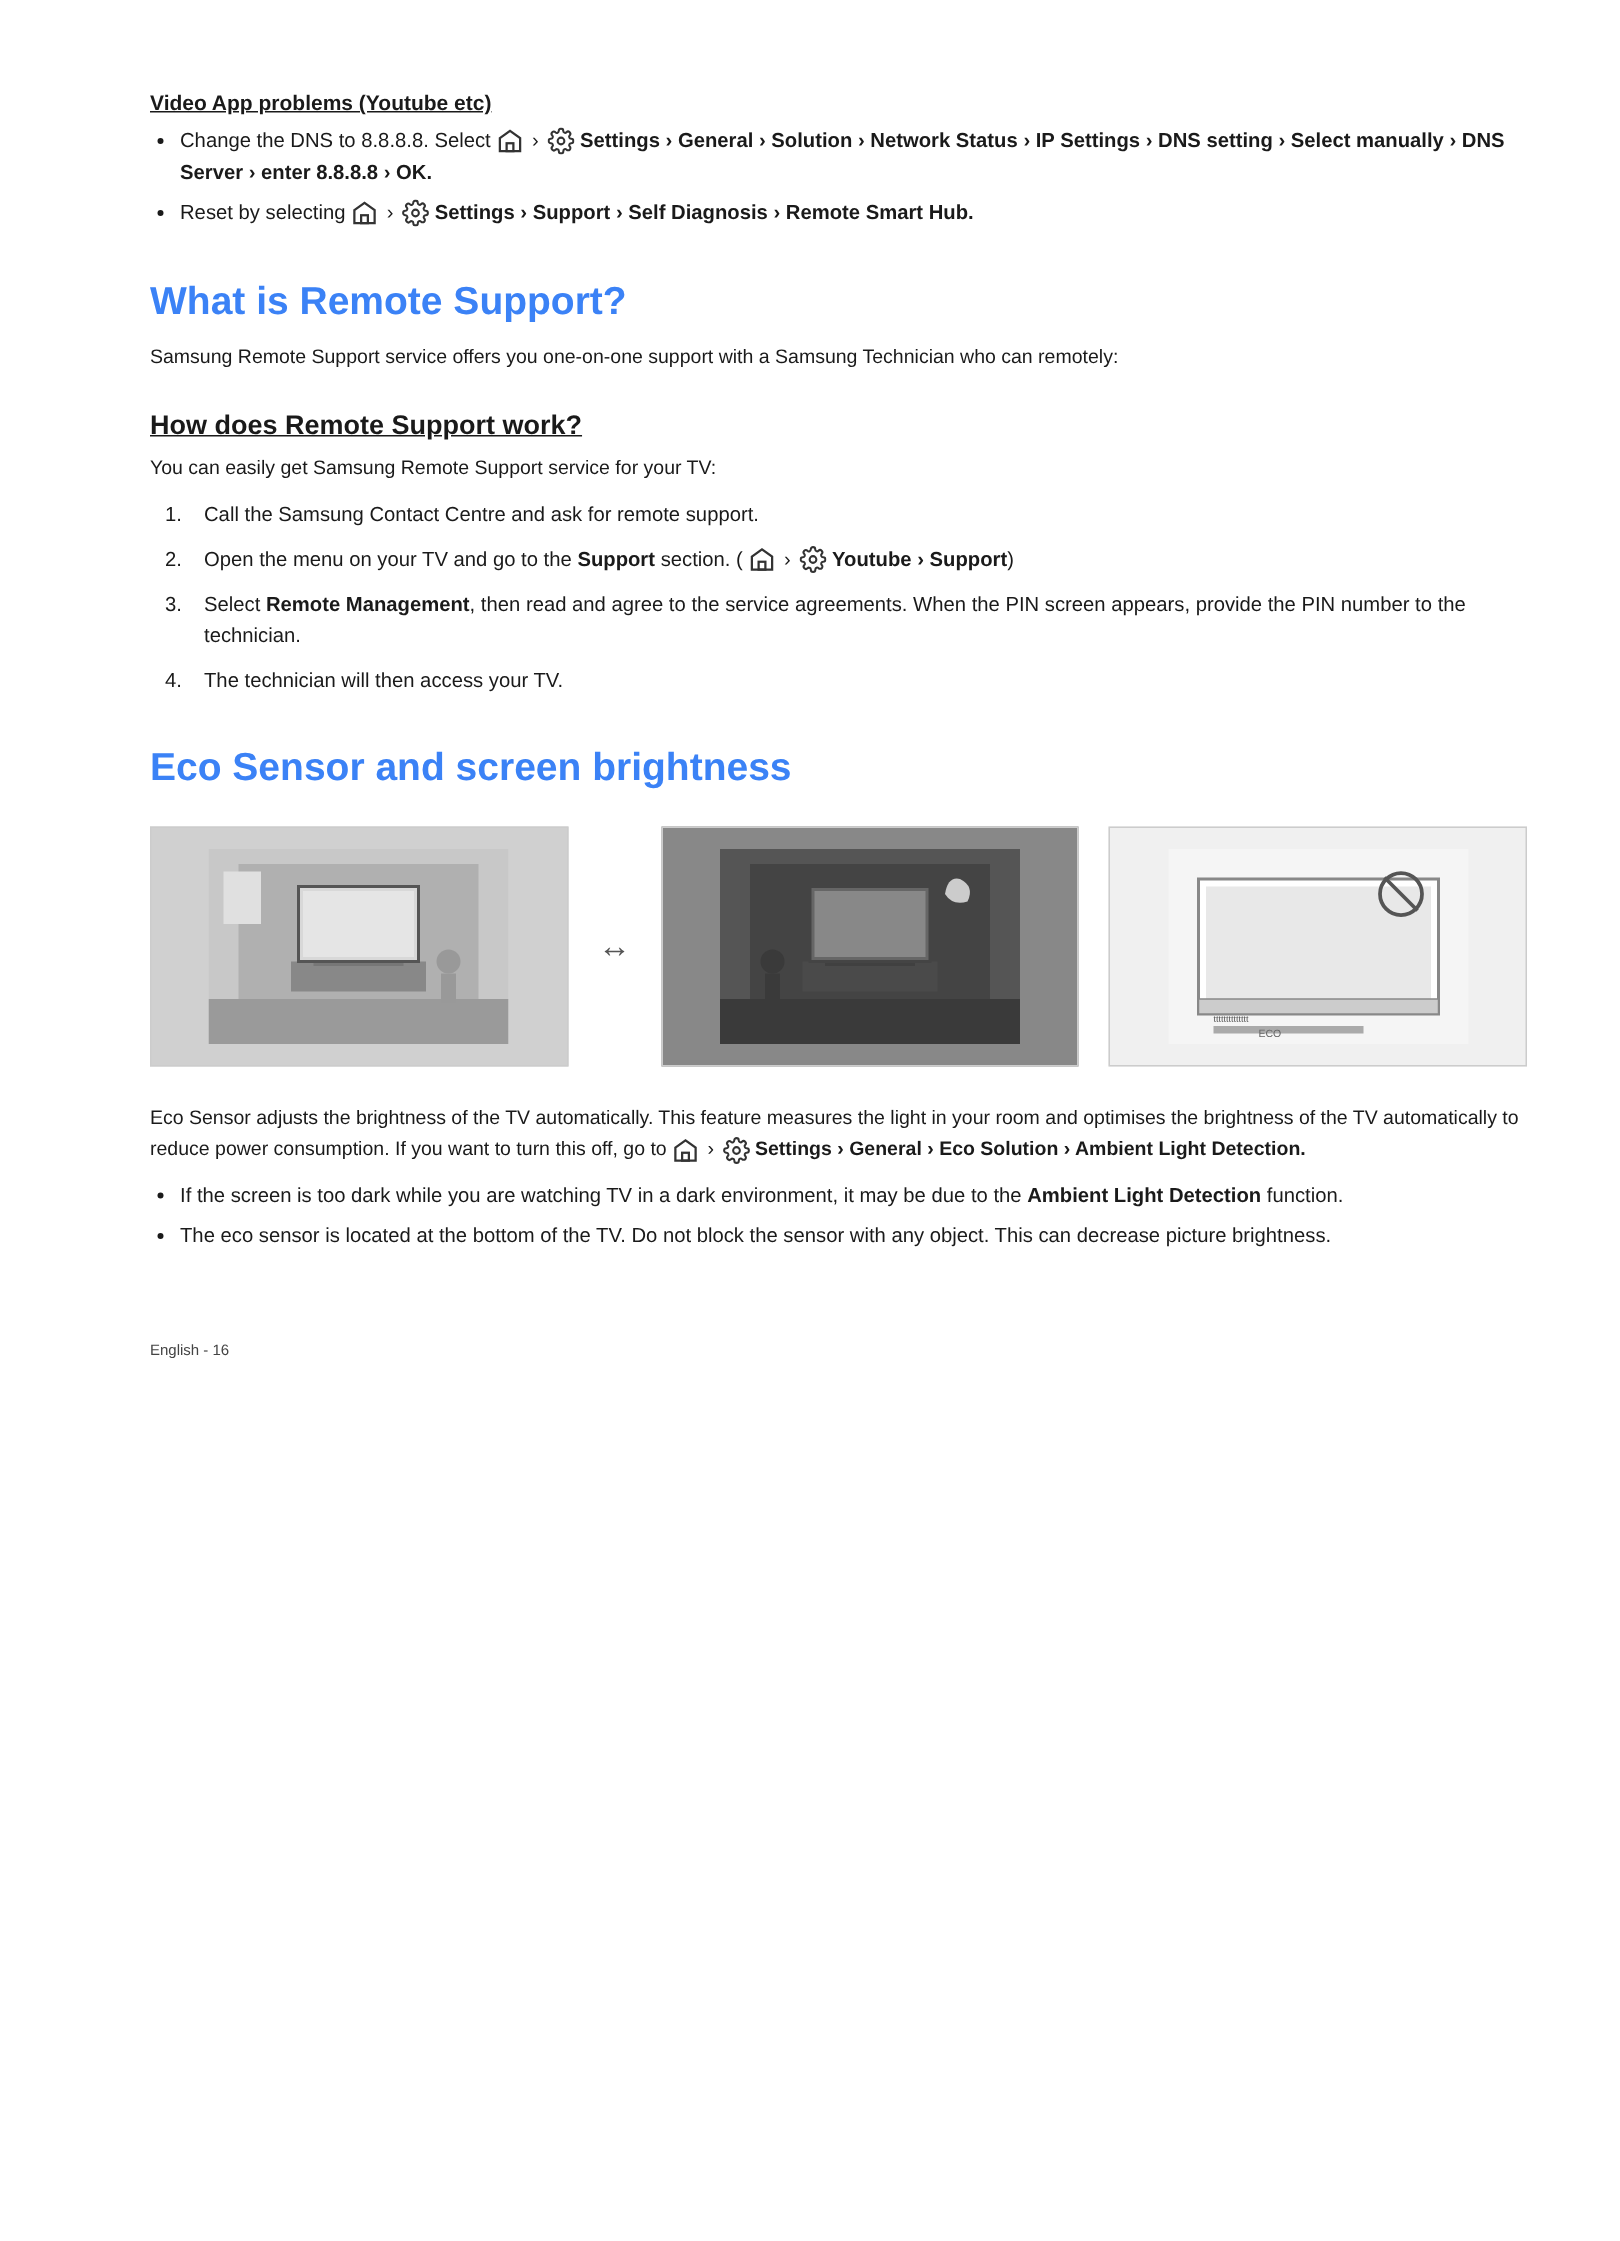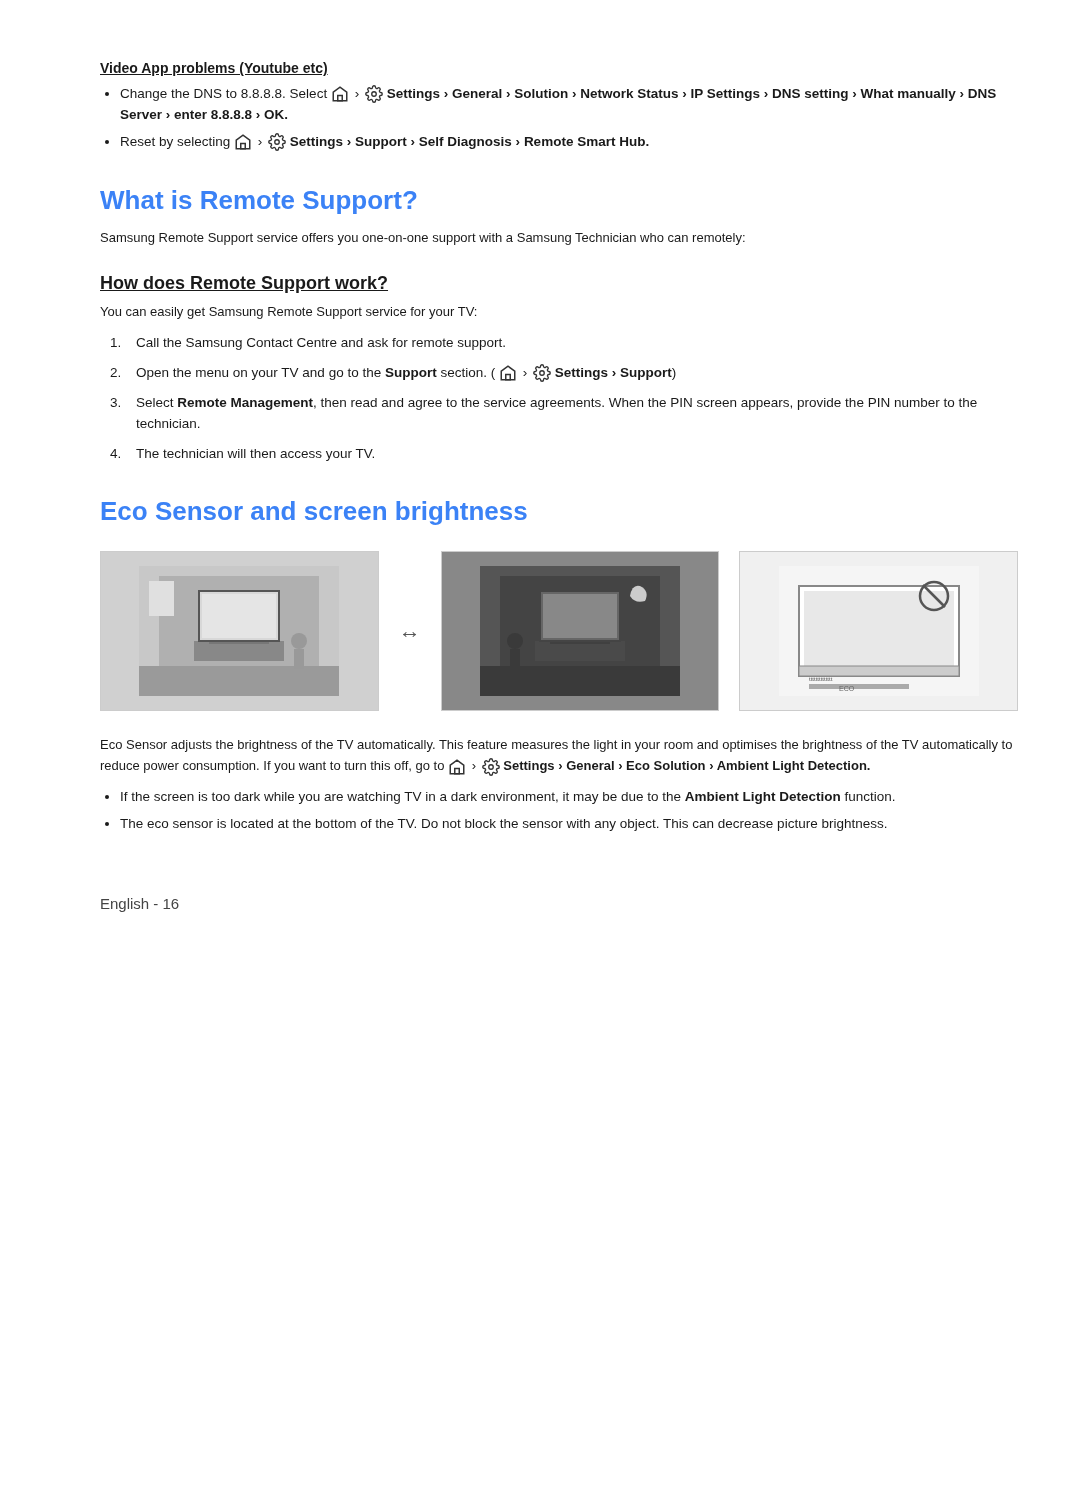--- a/index.html
+++ b/index.html
@@ -127,21 +127,21 @@
     }
 
     .arrow-icon {
       font-size: 22px;
       color: #555;
       flex-shrink: 0;
     }
 
     .footer {
       margin-top: 60px;
-      font-size: 15px;
+      font-size: 10px;
       color: #444;
     }
 
     
     svg.home-svg {
       width: 18px;
       height: 18px;
       vertical-align: middle;
       display: inline-block;
     }
@@ -173,21 +173,21 @@
         <svg class="home-svg" viewBox="0 0 24 24" fill="none" stroke="#333" stroke-width="2">
           <path d="M3 9.5L12 3l9 6.5V21H3z"></path>
           <rect x="9" y="14" width="6" height="7"></rect>
         </svg>
         <span class="chevron"> › </span>
         
         <svg class="gear-svg" viewBox="0 0 24 24" fill="none" stroke="#333" stroke-width="1.8">
           <circle cx="12" cy="12" r="3"></circle>
           <path d="M19.4 15a1.65 1.65 0 00.33 1.82l.06.06a2 2 0 010 2.83 2 2 0 01-2.83 0l-.06-.06a1.65 1.65 0 00-1.82-.33 1.65 1.65 0 00-1 1.51V21a2 2 0 01-4 0v-.09A1.65 1.65 0 009 19.4a1.65 1.65 0 00-1.82.33l-.06.06a2 2 0 01-2.83-2.83l.06-.06A1.65 1.65 0 004.68 15a1.65 1.65 0 00-1.51-1H3a2 2 0 010-4h.09A1.65 1.65 0 004.6 9a1.65 1.65 0 00-.33-1.82l-.06-.06a2 2 0 012.83-2.83l.06.06A1.65 1.65 0 009 4.68a1.65 1.65 0 001-1.51V3a2 2 0 014 0v.09a1.65 1.65 0 001 1.51 1.65 1.65 0 001.82-.33l.06-.06a2 2 0 012.83 2.83l-.06.06A1.65 1.65 0 0019.4 9a1.65 1.65 0 001.51 1H21a2 2 0 010 4h-.09a1.65 1.65 0 00-1.51 1z"></path>
         </svg>
-        <span class="bold"> Settings › General › <span class="bold">Solution</span> › <span class="bold">Network Status</span> › IP Settings › DNS setting › <span class="bold">What manually</span> › DNS Server › enter 8.8.8.8 › OK.</span>
+        <span class="bold"> Settings › General › <span class="bold">Solution</span> › <span class="bold">Network Status</span> › IP Settings › DNS setting › <span class="bold">Select manually</span> › DNS Server › enter 8.8.8.8 › OK.</span>
       </li>
       <li>
         <span>Reset by selecting</span>
         
         <svg class="home-svg" viewBox="0 0 24 24" fill="none" stroke="#333" stroke-width="2">
           <path d="M3 9.5L12 3l9 6.5V21H3z"></path>
           <rect x="9" y="14" width="6" height="7"></rect>
         </svg>
         <span class="chevron"> › </span>
         
@@ -216,21 +216,21 @@
         <span>Open the menu on your TV and go to the <span class="bold">Support</span> section. (
           <svg class="home-svg" viewBox="0 0 24 24" fill="none" stroke="#333" stroke-width="2">
             <path d="M3 9.5L12 3l9 6.5V21H3z"></path>
             <rect x="9" y="14" width="6" height="7"></rect>
           </svg>
           <span class="chevron"> › </span>
           <svg class="gear-svg" viewBox="0 0 24 24" fill="none" stroke="#333" stroke-width="1.8">
             <circle cx="12" cy="12" r="3"></circle>
             <path d="M19.4 15a1.65 1.65 0 00.33 1.82l.06.06a2 2 0 010 2.83 2 2 0 01-2.83 0l-.06-.06a1.65 1.65 0 00-1.82-.33 1.65 1.65 0 00-1 1.51V21a2 2 0 01-4 0v-.09A1.65 1.65 0 009 19.4a1.65 1.65 0 00-1.82.33l-.06.06a2 2 0 01-2.83-2.83l.06-.06A1.65 1.65 0 004.68 15a1.65 1.65 0 00-1.51-1H3a2 2 0 010-4h.09A1.65 1.65 0 004.6 9a1.65 1.65 0 00-.33-1.82l-.06-.06a2 2 0 012.83-2.83l.06.06A1.65 1.65 0 009 4.68a1.65 1.65 0 001-1.51V3a2 2 0 014 0v.09a1.65 1.65 0 001 1.51 1.65 1.65 0 001.82-.33l.06-.06a2 2 0 012.83 2.83l-.06.06A1.65 1.65 0 0019.4 9a1.65 1.65 0 001.51 1H21a2 2 0 010 4h-.09a1.65 1.65 0 00-1.51 1z"></path>
           </svg>
-          <span class="bold"> Settings › Support</span>)
+          <span class="bold"> Youtube › Support</span>)
         </span>
       </li>
       <li>
         <span class="num">3.</span>
         <span>Select <span class="bold">Remote Management</span>, then read and agree to the service agreements. When the PIN screen appears, provide the PIN number to the technician.</span>
       </li>
       <li>
         <span class="num">4.</span>
         <span>The technician will then access your TV.</span>
       </li>

